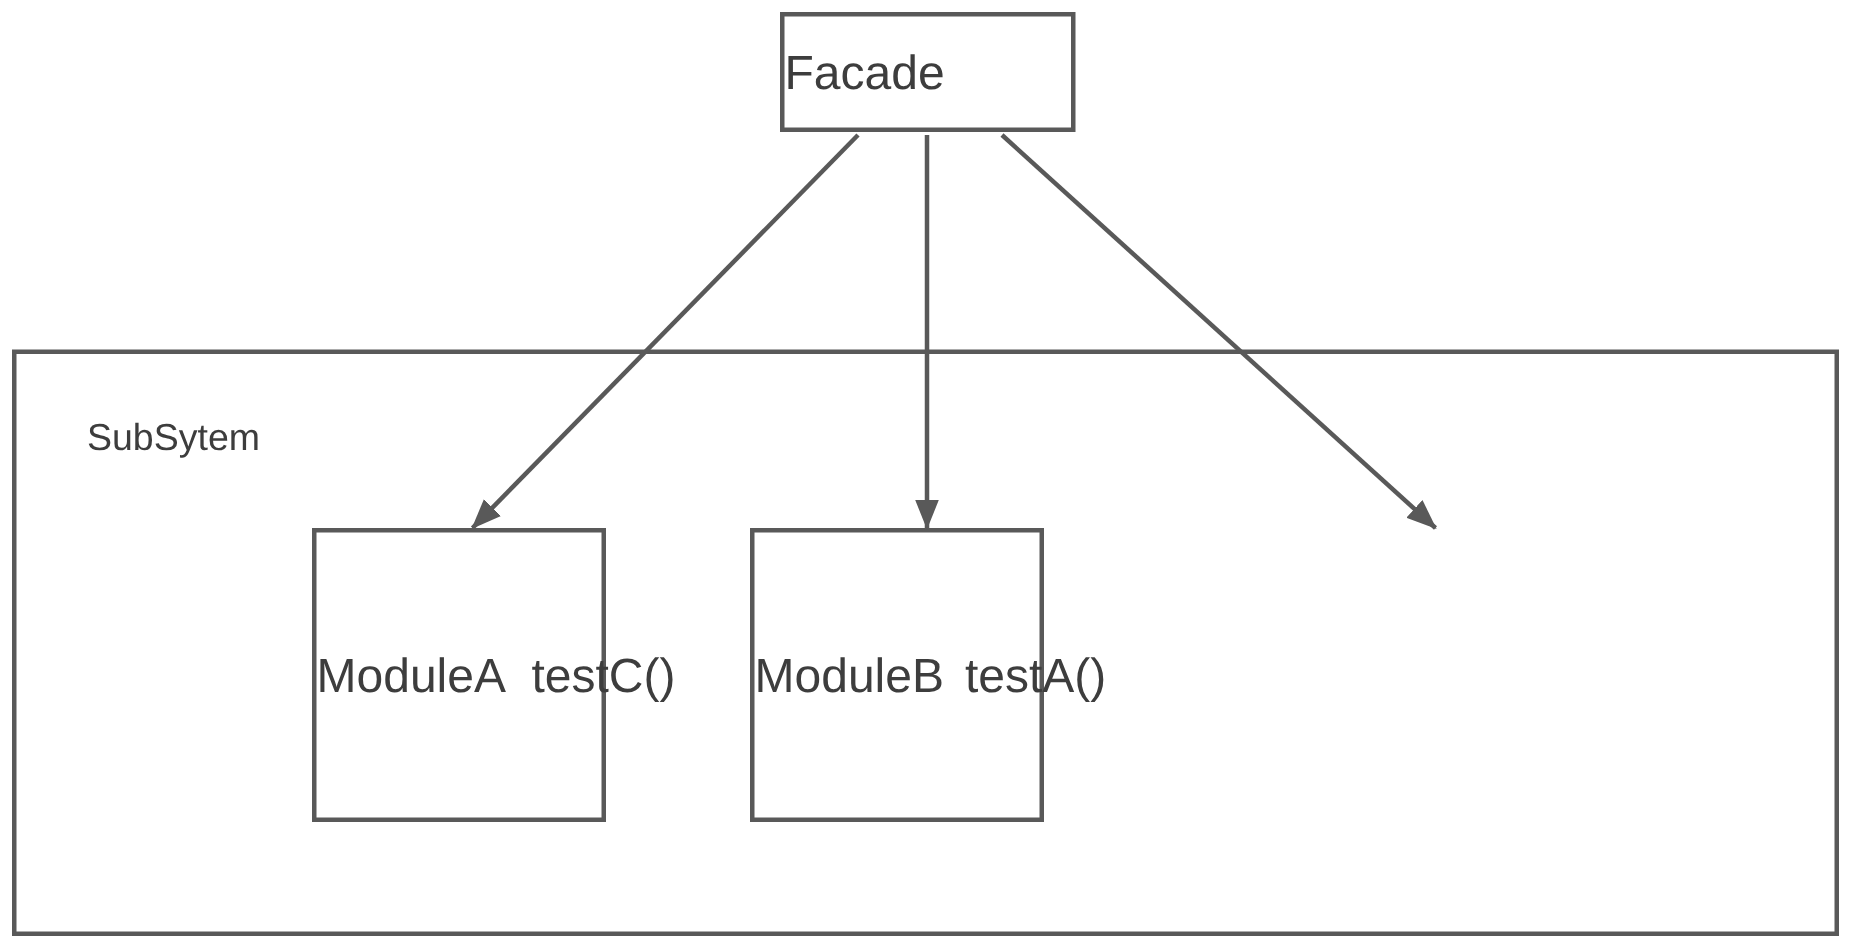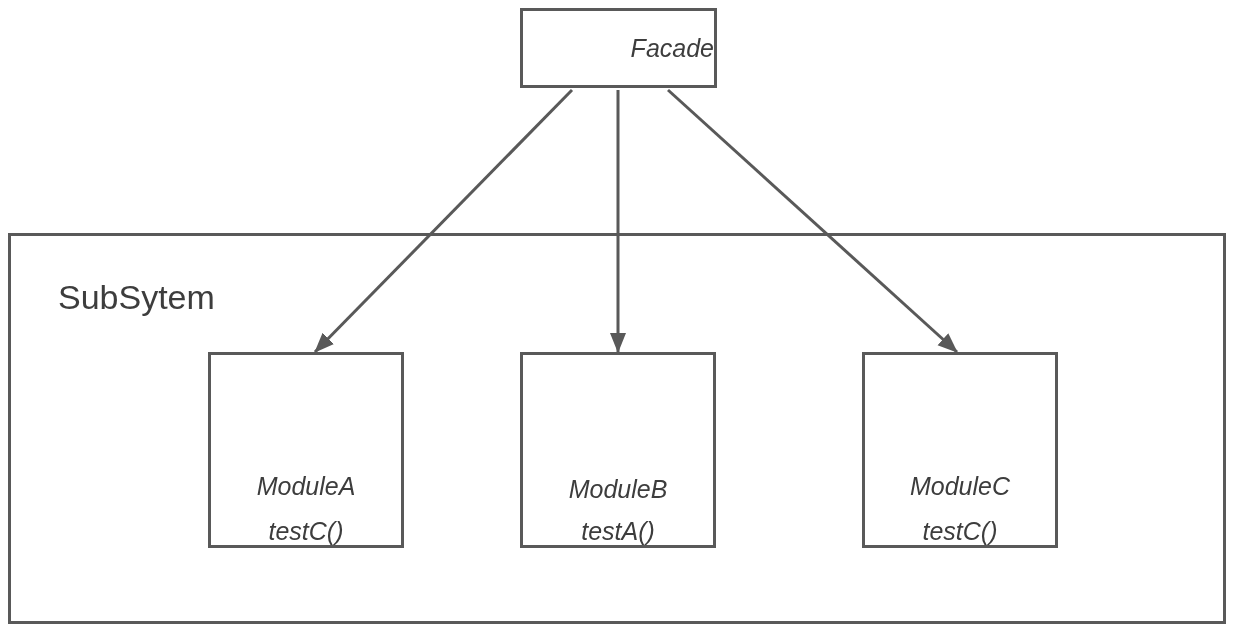--- a/index.html
+++ b/index.html
@@ -17,49 +17,48 @@
     font-family: "Liberation Sans", sans-serif;
     color: var(--text);
     overflow: hidden;
   }
   .node {
     position: absolute;
     border: 3px solid var(--line);
     background: var(--bg);
     display: flex;
     align-items: center;
-    justify-content: flex-end;
-    font-size: 25px;
-    font-style: italic;
+    justify-content: flex-start;
+    font-size: 32px;
   }
   .facade-box {
     left: 520px; top: 8px;
     width: 197px; height: 80px;
   }
   .subsystem-box {
     position: absolute;
     left: 8px; top: 233px;
     width: 1218px; height: 391px;
     border: 3px solid var(--line);
     background: var(--bg);
   }
   .subsystem-label {
     position: absolute;
     left: 47px; top: 42px;
-    font-size: 34px;
+    font-size: 25px;
     color: var(--text);
   }
   .module-box {
     top: 352px;
     width: 196px; height: 196px;
-    flex-direction: column;
+    flex-direction: row;
     gap: 17px;
   }
   .module-a { left: 208px; }
-  .module-b { left: 520px; gap: 14px; }
+  .module-b { left: 500px; gap: 14px; }
   .module-c { left: 862px; }
   .module-line { line-height: 28px; }
   .edge-layer {
     position: absolute;
     left: 0; top: 0;
     width: 1236px; height: 632px;
     pointer-events: none;
   }
 </style>
 </head>
@@ -78,24 +77,20 @@
   <div class="node module-box module-a">
     <span class="module-line">ModuleA</span>
     <span class="module-line">testC()</span>
   </div>
 
   <div class="node module-box module-b">
     <span class="module-line">ModuleB</span>
     <span class="module-line">testA()</span>
   </div>
 
-  <div class="node module-box module-c">
-    <span class="module-line">ModuleC</span>
-    <span class="module-line">testC()</span>
-  </div>
 
   <svg class="edge-layer" width="1236" height="632" viewBox="0 0 1236 632" xmlns="http://www.w3.org/2000/svg">
     <defs>
       <marker id="arrowhead" markerUnits="userSpaceOnUse" markerWidth="24" markerHeight="18" refX="19" refY="8" orient="auto">
         <path d="M0,0 L20,8 L0,16 Z" fill="#595959"></path>
       </marker>
     </defs>
     <g id="edges">
         <line x1="572" y1="90" x2="315" y2="352" stroke="#595959" stroke-width="3" marker-end="url(#arrowhead)"></line>
         <line x1="618" y1="90" x2="618" y2="352" stroke="#595959" stroke-width="3" marker-end="url(#arrowhead)"></line>

